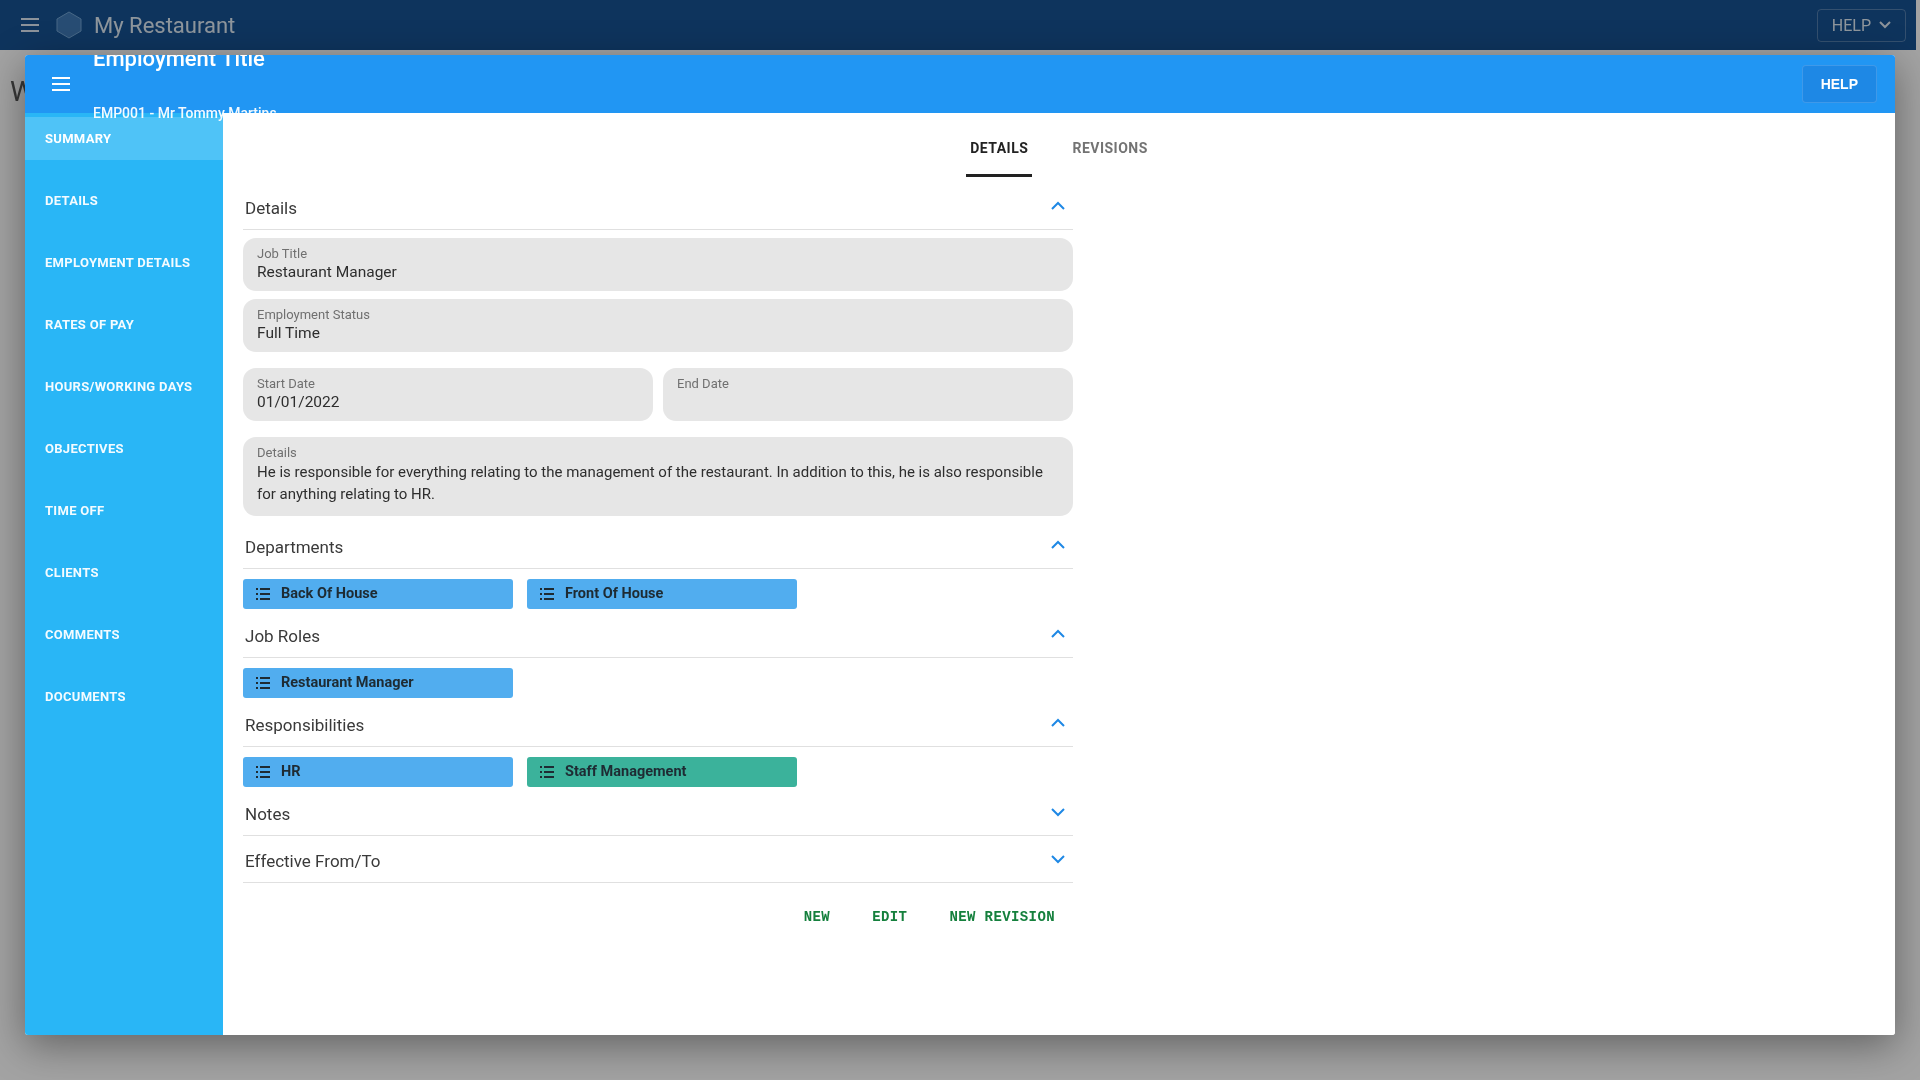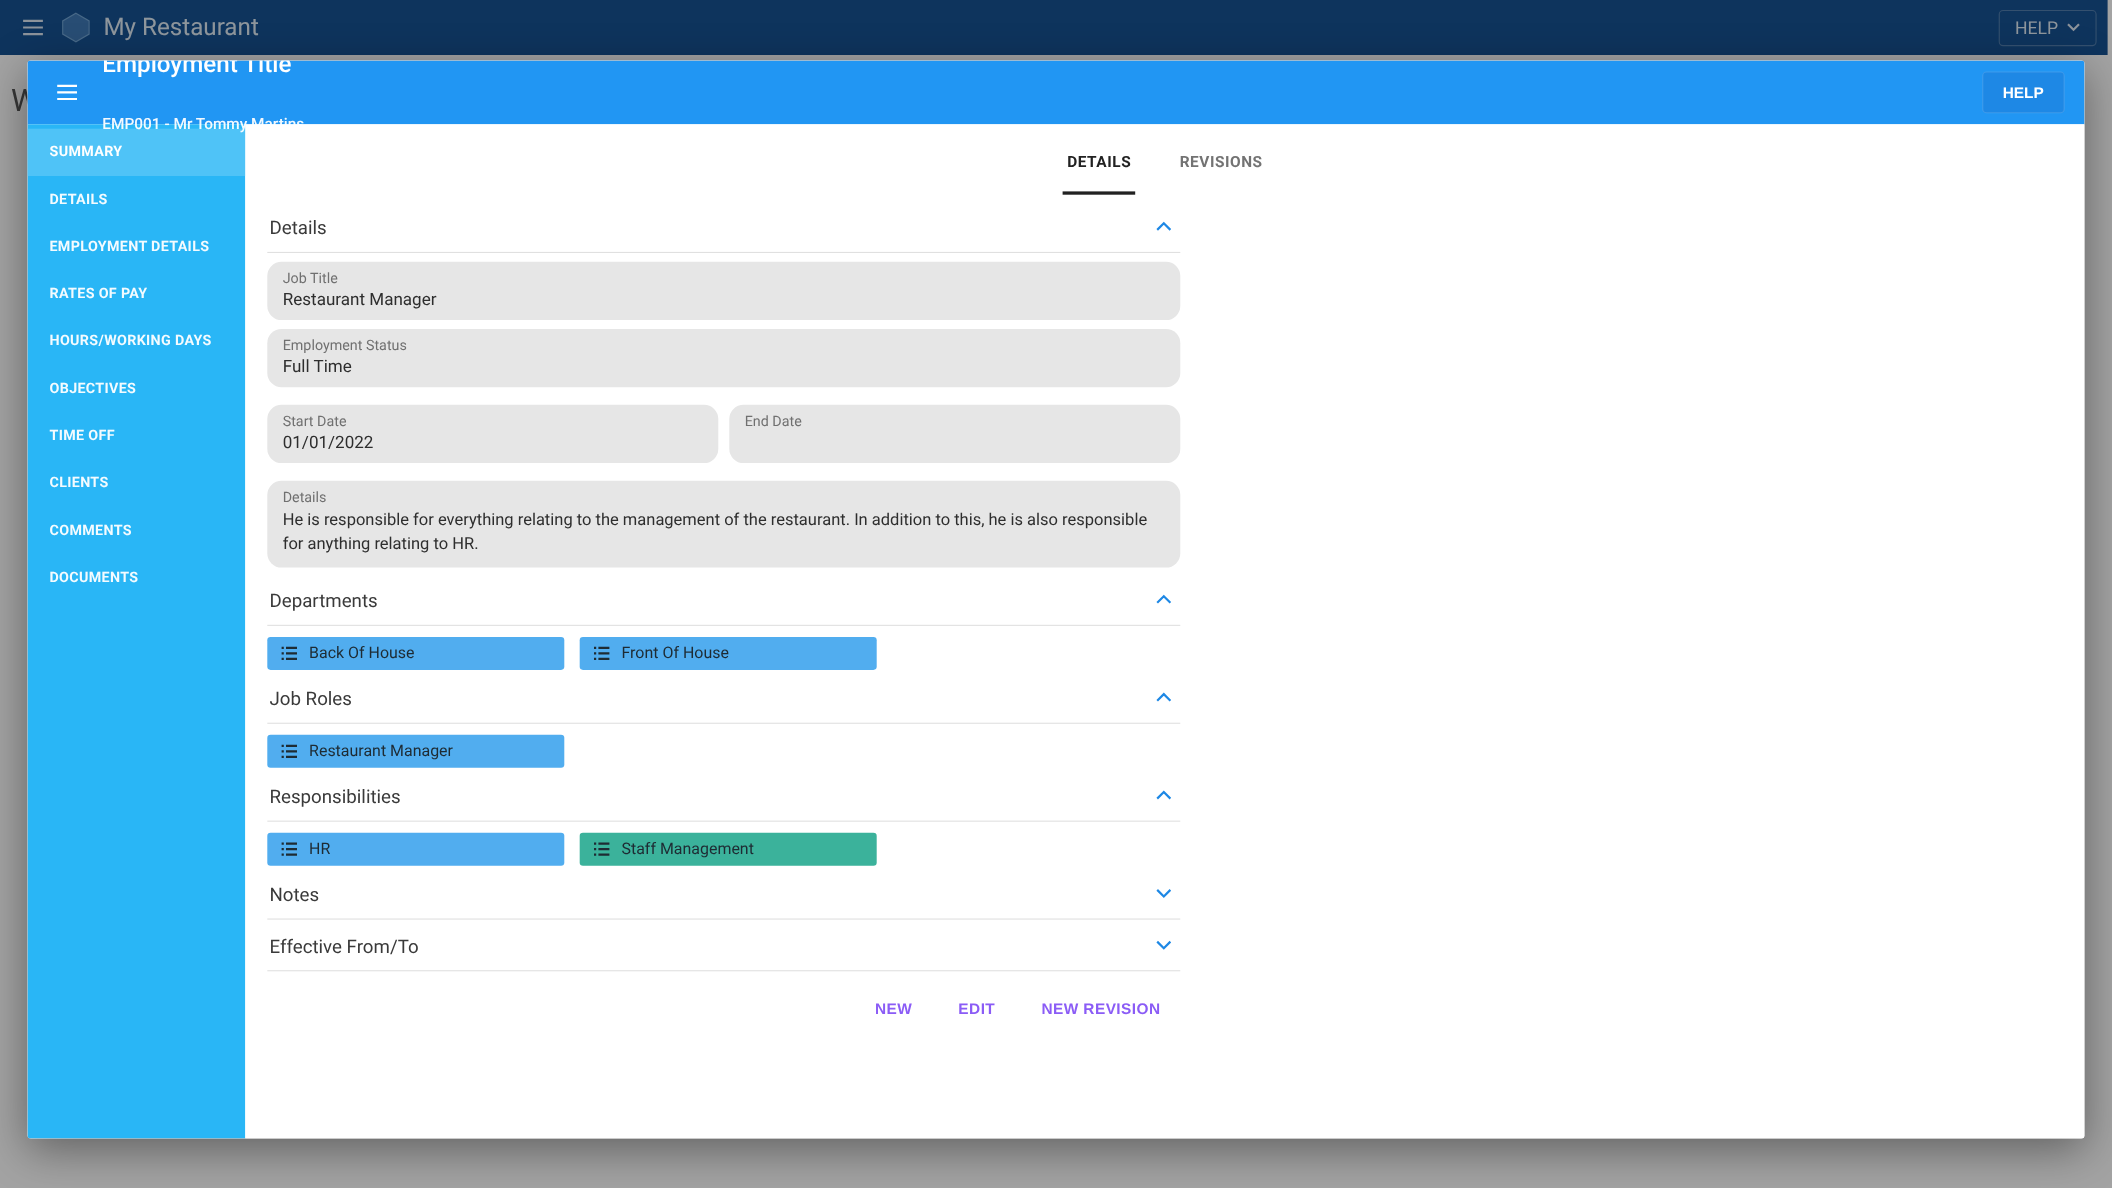--- a/index.html
+++ b/index.html
@@ -41,21 +41,21 @@
   .dlg-header .dh-sub { font-size:14px; font-weight:500; opacity:0.95;margin-top:32px;}
   .dlg-header .dh-spacer{flex:1;}
   .dlg-help-btn {
     background:#1e88e5; border:1px solid rgba(255,255,255,0.15); color:#fff; font-weight:600;
     padding:10px 18px; border-radius:4px; font-size:14px; cursor:pointer;
   }
 
   .dlg-body { flex:1; display:flex; min-height:0;}
 
   .sidebar {
-    width:198px; background:#29b6f6; color:#fff; display:flex; flex-direction:column; padding-top:4px;
+    width:198px; background:#29b6f6; color:#fff; display:flex; flex-direction:column; padding-top:4px;gap:19px;
   }
   .sidebar .nav-item {
     padding:14px 20px; font-size:13px; font-weight:700; letter-spacing:.3px; cursor:pointer;
     text-transform:uppercase; color:rgba(255,255,255,0.95);
   }
   .sidebar .nav-item.active { background:#4fc3f7; color:#fff; }
 
   .content-wrap { flex:1; background:#fff; overflow:auto;}
   .tabs {
     display:flex; gap:40px; justify-content:center; align-items:flex-end;
@@ -87,31 +87,31 @@
   .field .fvalue { font-size:15.5px; color:#2e2e2e; }
   .field .fvalue.empty { min-height:18px;}
   .field.multi .fvalue { line-height:1.45; font-size:15px;}
   .row2 { display:flex; gap:10px;}
   .row2 .field { flex:1;}
 
   .chips { display:flex; gap:14px; flex-wrap:wrap; padding:8px 0 4px;}
   .chip {
     display:flex; align-items:center; gap:10px; min-width:270px; height:30px;
     background:#51adef; color:#233; border-radius:3px; padding:0 12px; cursor:pointer;
-    font-size:14.5px; color:#1e2b33;
+    font-size:14.5px; color:#1e2b33;font-weight:bold;
   }
   .chip.green { background:#3bb29b; }
   .chip .list-ic svg { display:block;}
 
   .action-row {
     display:flex; gap:30px; justify-content:flex-end; padding:16px 12px 0 0;
   }
   .flat-btn {
-    color:#8b5cf6; font-weight:700; font-size:14px; letter-spacing:.4px; background:none;
-    border:none; cursor:pointer; padding:8px 6px; text-transform:uppercase;
+    color:#15803d; font-weight:700; font-size:14px; letter-spacing:.4px; background:none;
+    border:none; cursor:pointer; padding:8px 6px; text-transform:uppercase;font-family:Liberation Mono, monospace;
   }
 
   .dlg-footer {
     height:50px; background:#29b6f6; display:flex; align-items:center; justify-content:flex-end; padding:0 14px;
   }
   .close-btn {
     background:#1e88e5; color:#fff; font-weight:700; font-size:14px; letter-spacing:.5px;
     border:none; border-radius:4px; padding:12px 20px; cursor:pointer;
   }
 

